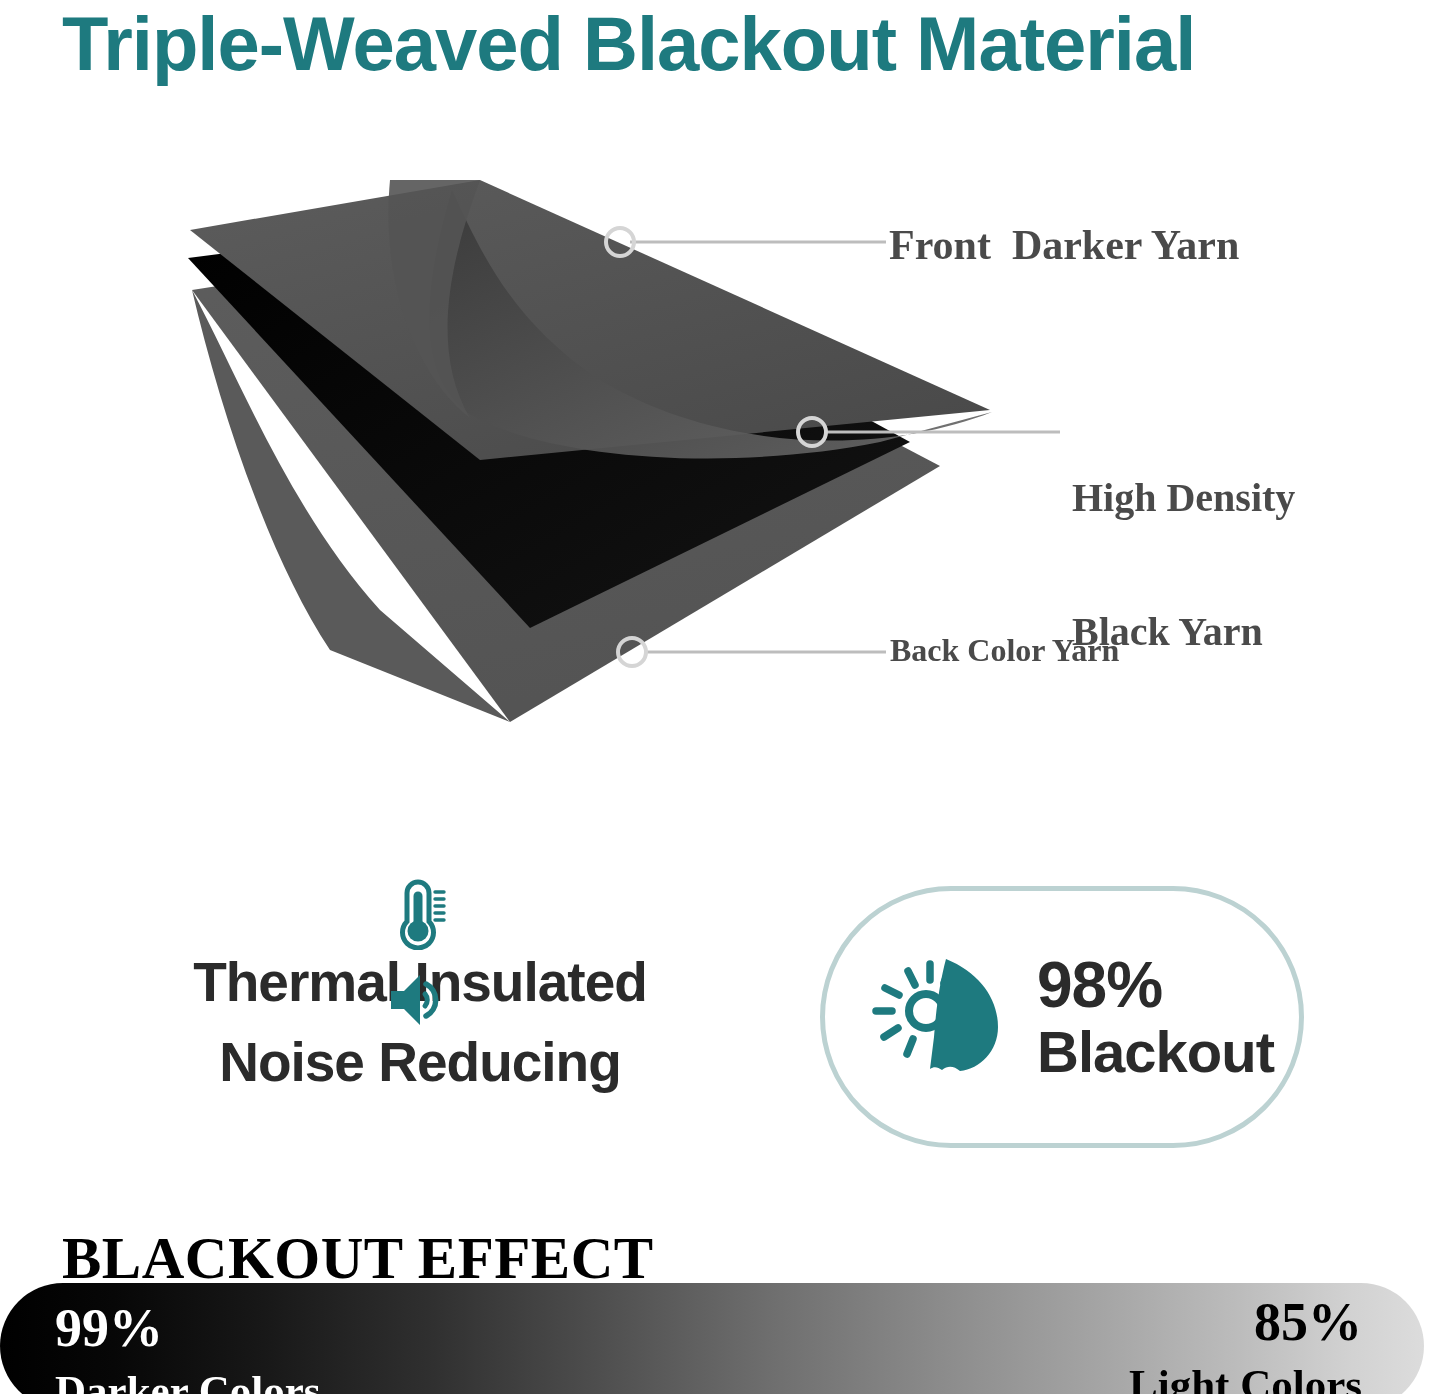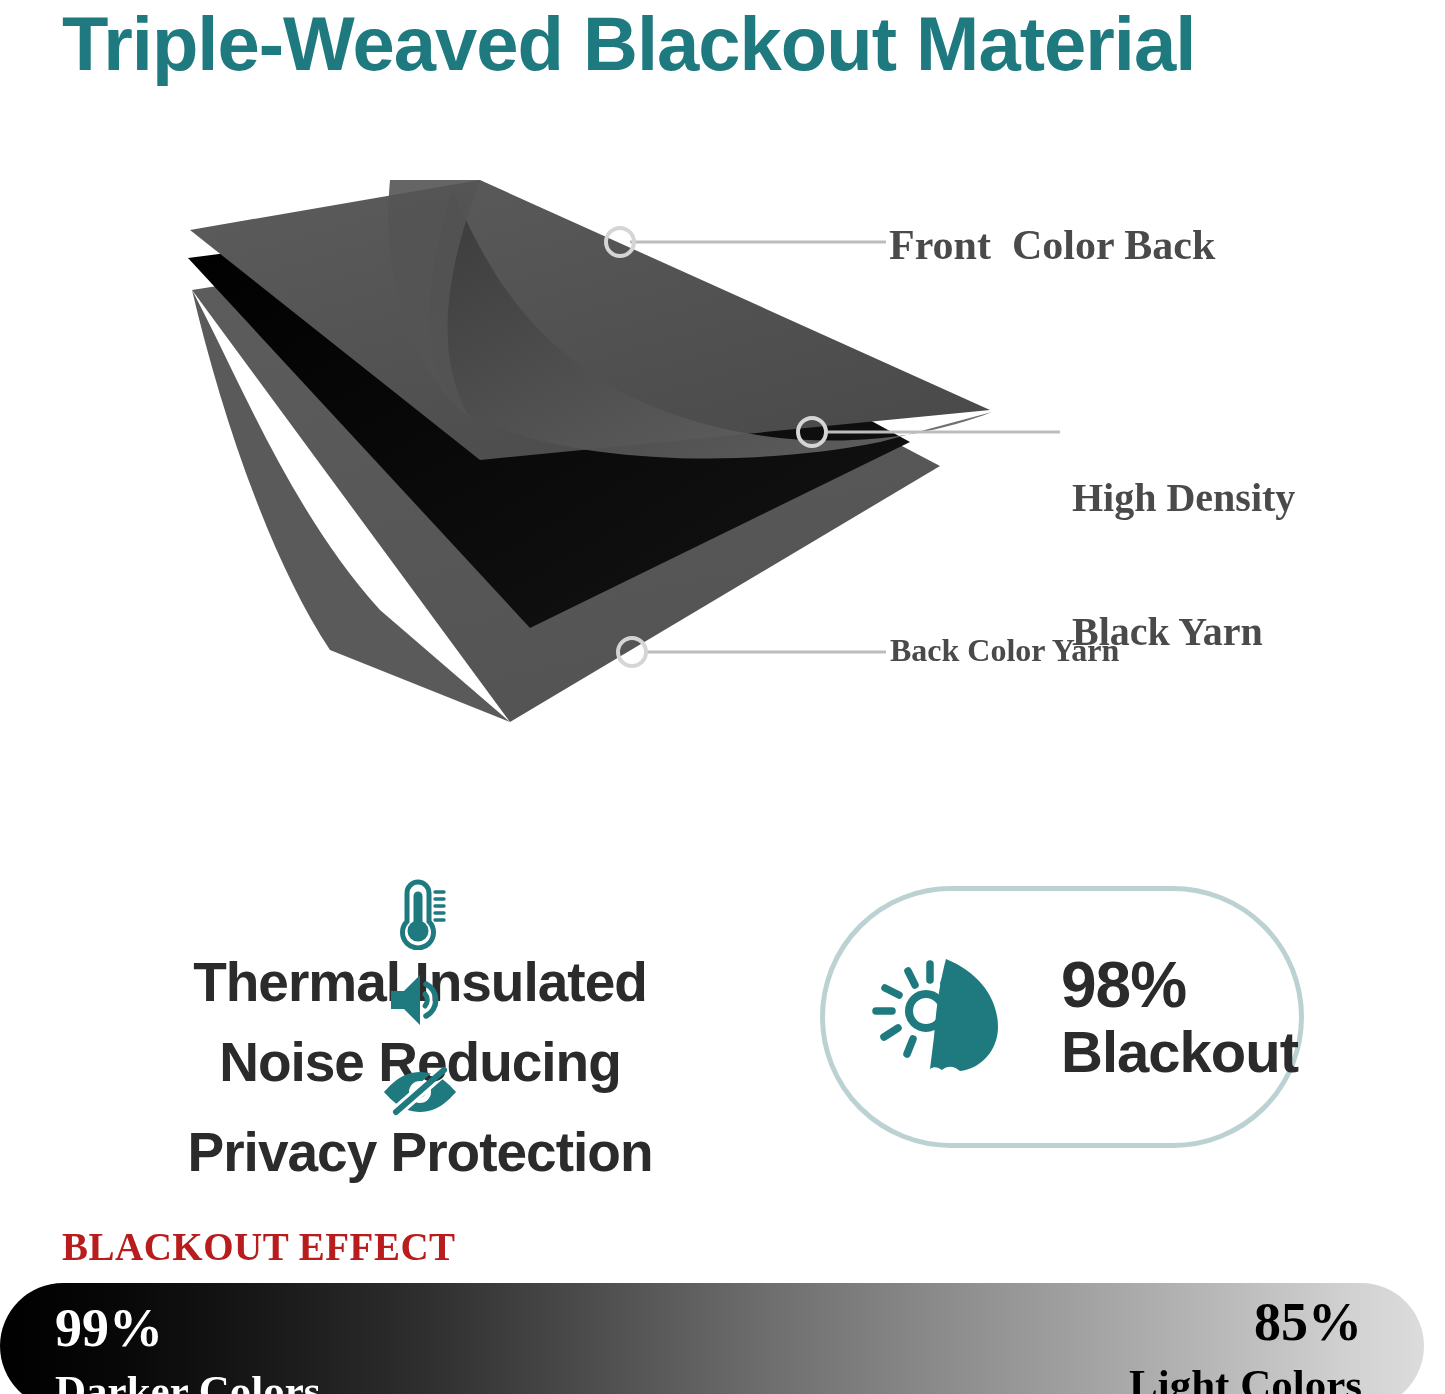--- a/index.html
+++ b/index.html
@@ -97,21 +97,20 @@
     top: 886px;
     width: 484px;
     height: 262px;
     border: 5px solid #BCD2D2;
     border-radius: 131px;
     background: #ffffff;
     display: flex;
     align-items: center;
     justify-content: flex-start;
     padding-left: 38px;
-    gap: 24px;
   }
   .badge-icon {
     width: 160px;
     min-width: 160px;
     height: 150px;
     display: flex;
     align-items: center;
     justify-content: center;
   }
   .badge-icon svg { display: block; }
@@ -134,23 +133,23 @@
     margin-top: 6px;
   }
 
   
   .effect-title {
     position: absolute;
     left: 62px;
     top: 1224px;
     font-family: "Liberation Serif", serif;
     font-weight: bold;
-    font-size: 39px;
+    font-size: 59px;
     letter-spacing: 0.5px;
-    color: #b91c1c;
+    color: #000000;
     white-space: nowrap;
   }
 
   .gradient-bar {
     position: absolute;
     left: 0px;
     top: 1283px;
     width: 1424px;
     height: 126px;
     border-radius: 63px;
@@ -246,21 +245,21 @@
         <circle cx="632" cy="252" r="14" fill="none" stroke="#d5d5d5" stroke-width="4"></circle>
       </g>
 
       <g>
         <line x1="466" y1="472" x2="706" y2="472" stroke="#bdbdbd" stroke-width="3"></line>
         <circle cx="452" cy="472" r="14" fill="none" stroke="#d5d5d5" stroke-width="4"></circle>
       </g>
     </svg>
   </div>
 
-  <div class="callout-label callout-front">Front  Color Back</div>
+  <div class="callout-label callout-front">Front  Darker Yarn</div>
 
   <div class="callout-label callout-high">
     <div>High Density</div>
     <div>Black Yarn</div>
   </div>
 
   <div class="callout-label callout-back">Back Color Yarn</div>
 
   <div class="features">
 
@@ -286,39 +285,20 @@
       <span class="feature-icon">
         <svg width="66" height="60" viewBox="0 0 66 60" xmlns="http://www.w3.org/2000/svg">
           <path d="M4 21 H17 L33 5 V55 L17 39 H4 Z" fill="#1E7A7F"></path>
           <path d="M39 14 a18 18 0 0 1 0 32" fill="none" stroke="#1E7A7F" stroke-width="5.5" stroke-linecap="round"></path>
           <path d="M38 24 a9 9 0 0 1 0 12" fill="none" stroke="#1E7A7F" stroke-width="5" stroke-linecap="round"></path>
         </svg>
       </span>
       <span class="feature-text">Noise Reducing</span>
     </div>
 
-    <div class="feature-row">
-      <span class="feature-icon">
-        <svg width="76" height="56" viewBox="0 0 76 56" xmlns="http://www.w3.org/2000/svg">
-          <defs>
-            <mask id="slashMask">
-              <rect x="0" y="0" width="76" height="56" fill="#fff"></rect>
-              <line x1="14" y1="48" x2="62" y2="6" stroke="#000" stroke-width="12" stroke-linecap="round"></line>
-            </mask>
-          </defs>
-          <g mask="url(#slashMask)">
-            <path d="M38 8 C 58 8 70 24 74 28 C 70 32 58 48 38 48 C 18 48 6 32 2 28 C 6 24 18 8 38 8 Z" fill="#1E7A7F"></path>
-            <circle cx="38" cy="28" r="11" fill="#ffffff"></circle>
-            <circle cx="38" cy="28" r="5.5" fill="#1E7A7F"></circle>
-          </g>
-          <line x1="14" y1="48" x2="62" y2="6" stroke="#1E7A7F" stroke-width="6" stroke-linecap="round"></line>
-        </svg>
-      </span>
-      <span class="feature-text">Privacy Protection</span>
-    </div>
 
   </div>
 
   <div class="badge">
     <span class="badge-icon">
       <svg width="150" height="140" viewBox="0 0 150 140" xmlns="http://www.w3.org/2000/svg">
         <g stroke="#1E7A7F" stroke-width="7.5" stroke-linecap="round" fill="none">
           <line x1="47" y1="38" x2="40" y2="24"></line>
           <line x1="31" y1="48" x2="17" y2="41"></line>
           <line x1="24" y1="64" x2="8" y2="64"></line>

